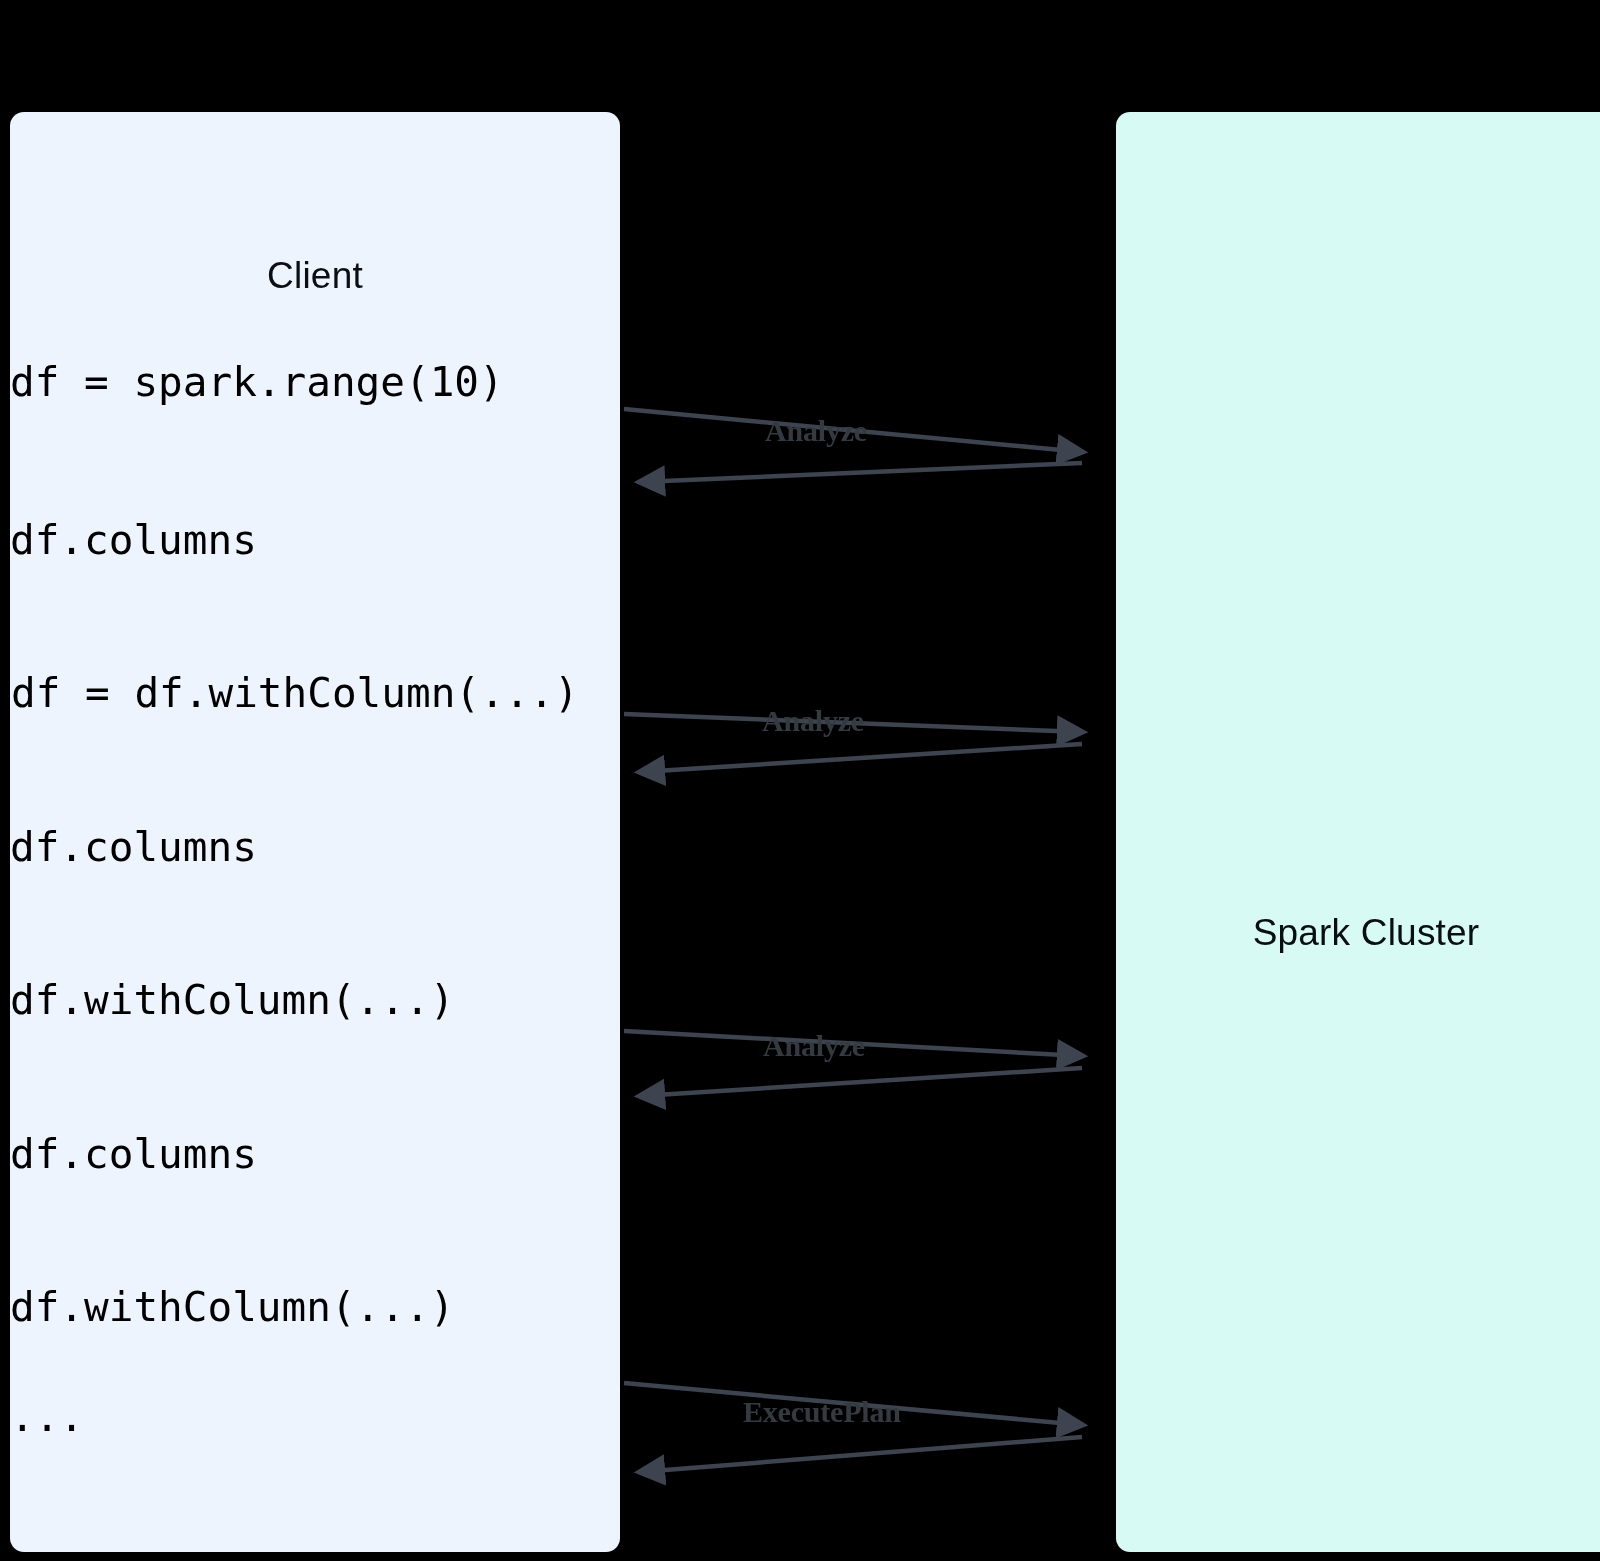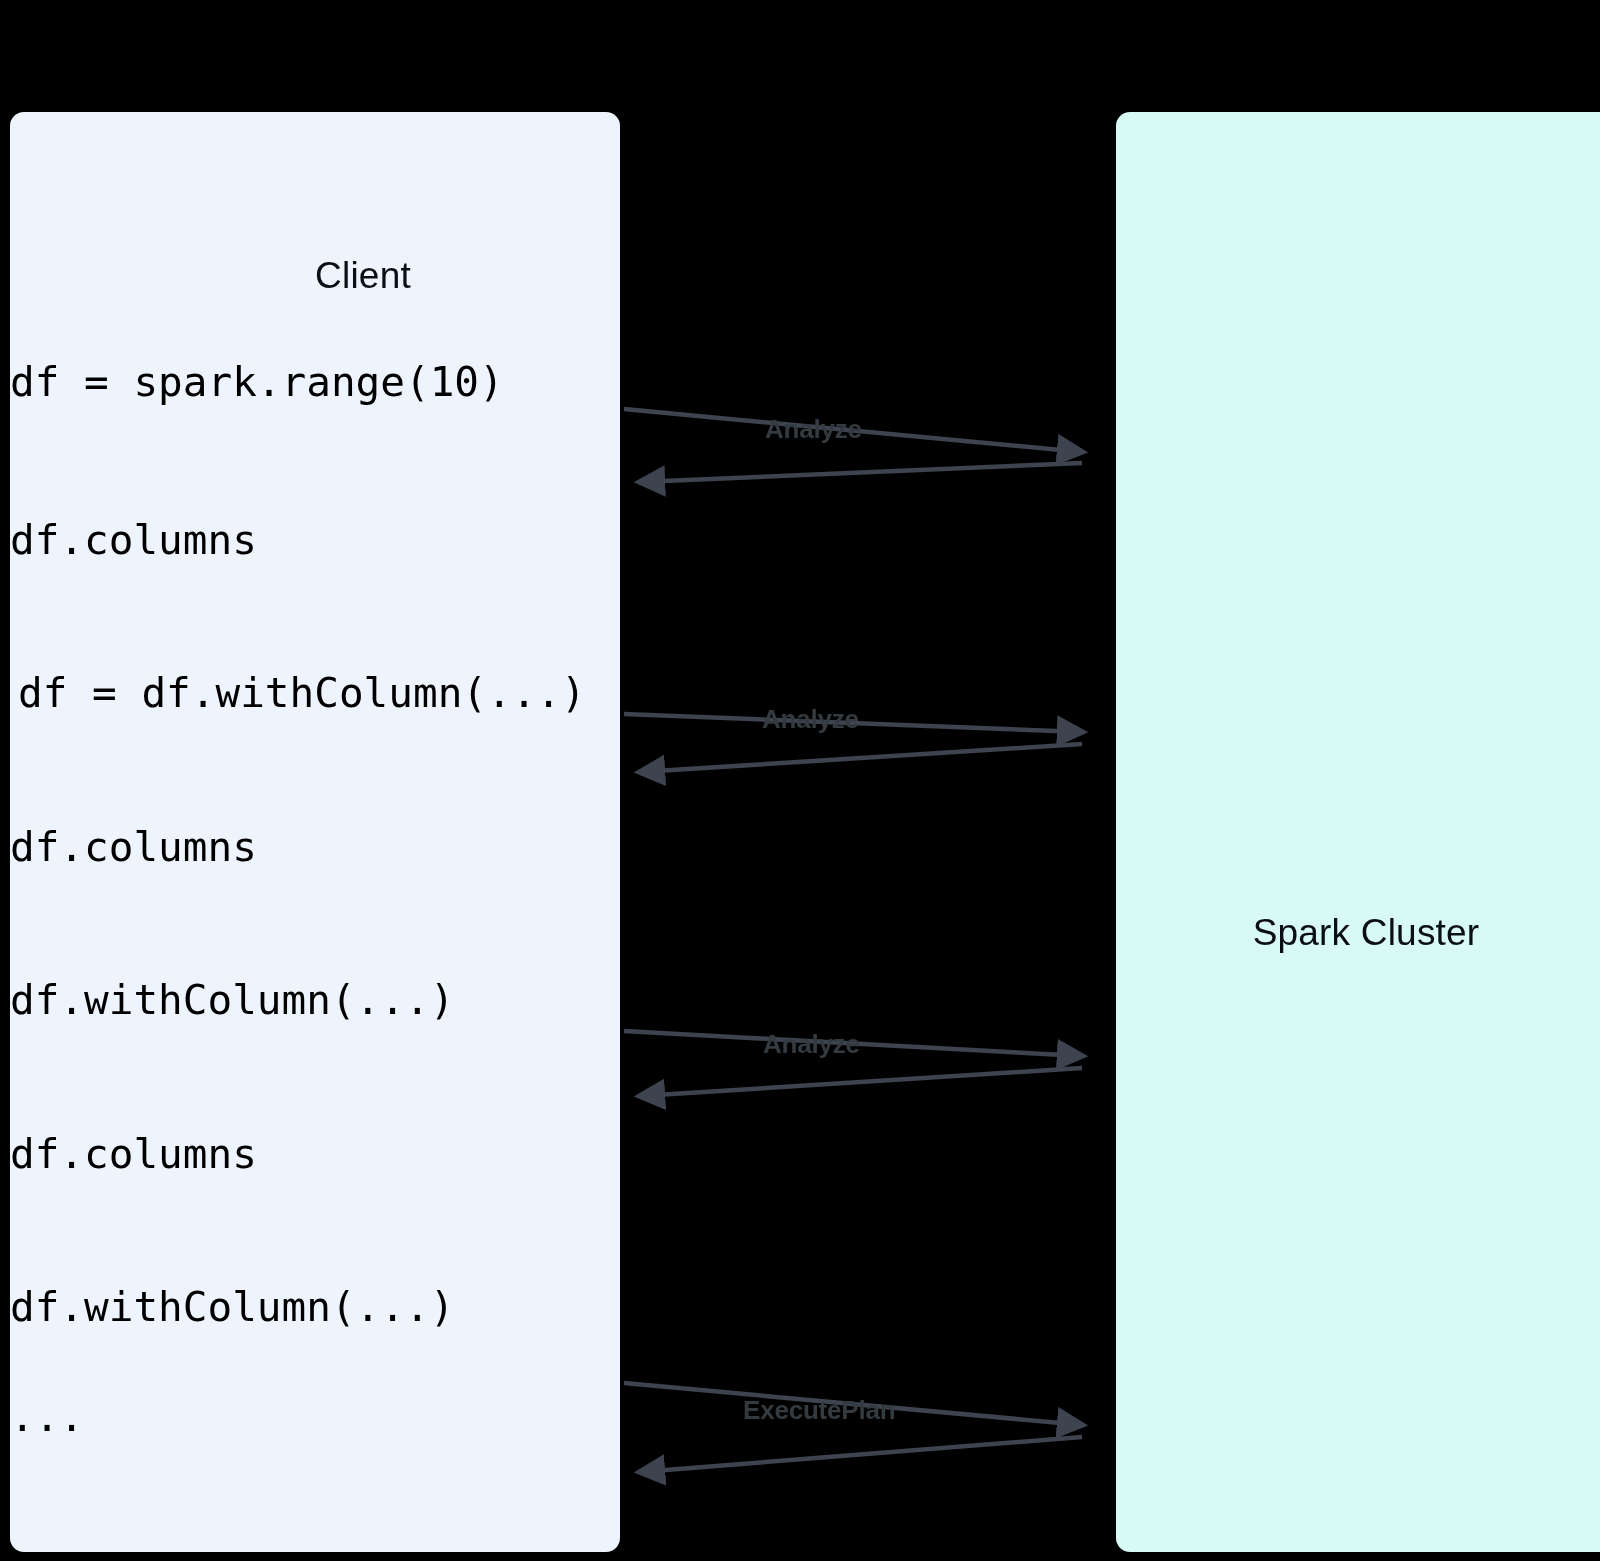--- a/index.html
+++ b/index.html
@@ -42,21 +42,21 @@
     position: absolute;
     width: 100%;
     text-align: center;
     font-family: "Liberation Sans", sans-serif;
     font-size: 37px;
     font-weight: 400;
     color: #0b0e12;
     letter-spacing: 0.2px;
     white-space: nowrap;
   }
-  #client-title { top: 143px; left: 0; padding-left: 48px; }
+  #client-title { top: 143px; left: 0; }
   #cluster-title { top: 800px; left: 0; }
 
   
   .code-line {
     position: absolute;
     font-family: "DejaVu Sans Mono", "Liberation Mono", monospace;
     font-size: 41px;
     font-weight: 400;
     color: #000000;
     white-space: pre;
@@ -70,42 +70,42 @@
     position: absolute;
     left: 0; top: 0;
     width: 1600px;
     height: 1561px;
     pointer-events: none;
   }
 
   
   .msg-label {
     position: absolute;
-    font-family: Liberation Sans, sans-serif;
-    font-size: 26px;
+    font-family: Liberation Serif, serif;
+    font-size: 30px;
     font-weight: 700;
     color: #333a40;
     white-space: nowrap;
     letter-spacing: -0.2px;
     text-align: center;
   }
 </style>
 </head>
 <body>
 
 <div id="stage">
 
   <div class="panel" id="client-panel">
     <div class="panel-title" id="client-title">Client</div>
 
     <div class="code-line" style="top:250px; left:0; width:583px;">df = spark.range(10)</div>
 
     <div class="code-line" style="top:408px; left:0; width:583px;">df.columns</div>
 
-    <div class="code-line" style="top:561px; left:8px; width:583px;">df = df.withColumn(...)</div>
+    <div class="code-line" style="top:561px; left:1px; width:583px;">df = df.withColumn(...)</div>
 
     <div class="code-line" style="top:715px; left:0; width:583px;">df.columns</div>
 
     <div class="code-line" style="top:868px; left:0; width:583px;">df.withColumn(...)</div>
 
     <div class="code-line" style="top:1022px; left:0; width:583px;">df.columns</div>
 
     <div class="code-line" style="top:1175px; left:0; width:583px;">df.withColumn(...)</div>
 
     <div class="code-line" style="top:1285px; left:0; width:583px;">...</div>

